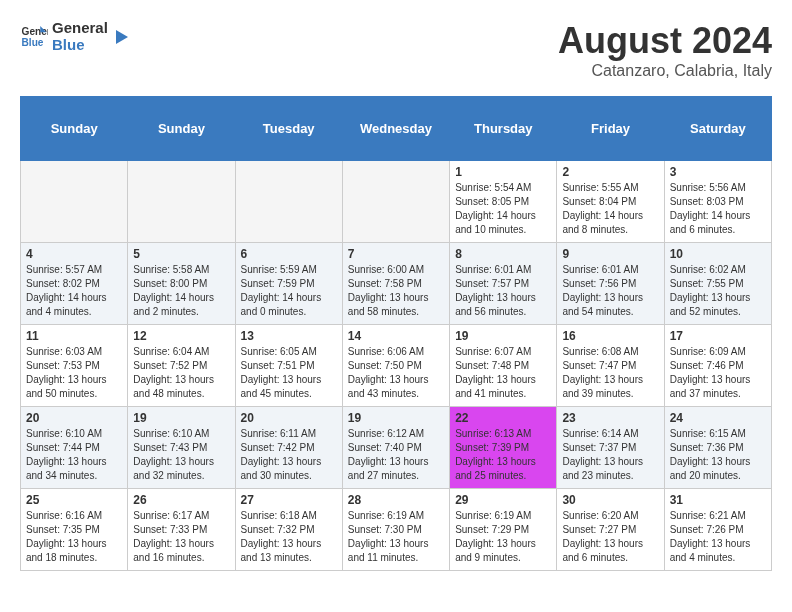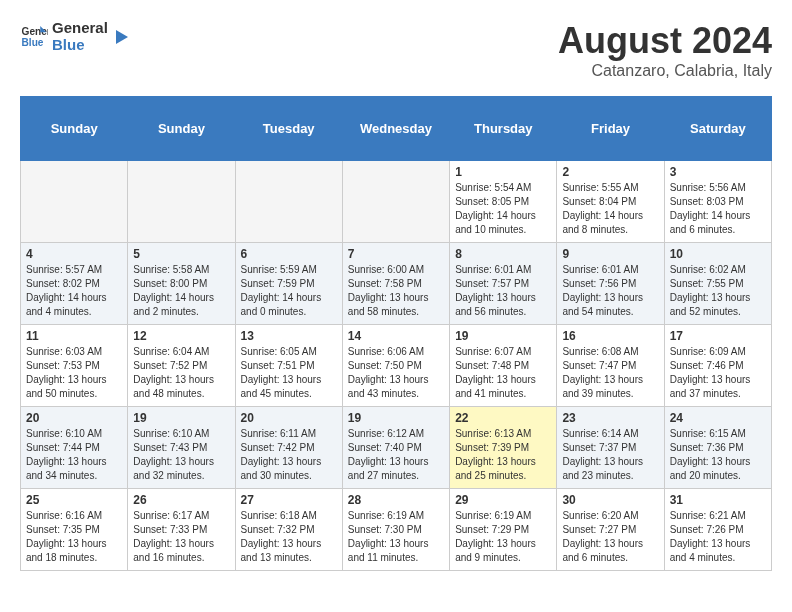--- a/index.html
+++ b/index.html
@@ -203,21 +203,21 @@
           <div class="day-info">Sunrise: 6:10 AM<br>Sunset: 7:43 PM<br>Daylight: 13 hours and 32 minutes.</div>
         </td>
         <td style="background: rgb(240, 244, 248);">
           <span class="day-num">20</span>
           <div class="day-info">Sunrise: 6:11 AM<br>Sunset: 7:42 PM<br>Daylight: 13 hours and 30 minutes.</div>
         </td>
         <td style="background: rgb(240, 244, 248);">
           <span class="day-num">19</span>
           <div class="day-info">Sunrise: 6:12 AM<br>Sunset: 7:40 PM<br>Daylight: 13 hours and 27 minutes.</div>
         </td>
-        <td style="background: #fef9c3; margin-top: 20px;">
+        <td style="background: #d946ef; margin-top: 20px;">
           <span class="day-num">22</span>
           <div class="day-info">Sunrise: 6:13 AM<br>Sunset: 7:39 PM<br>Daylight: 13 hours and 25 minutes.</div>
         </td>
         <td style="background: rgb(240, 244, 248);">
           <span class="day-num">23</span>
           <div class="day-info">Sunrise: 6:14 AM<br>Sunset: 7:37 PM<br>Daylight: 13 hours and 23 minutes.</div>
         </td>
         <td style="background: rgb(240, 244, 248);">
           <span class="day-num">24</span>
           <div class="day-info">Sunrise: 6:15 AM<br>Sunset: 7:36 PM<br>Daylight: 13 hours and 20 minutes.</div>

